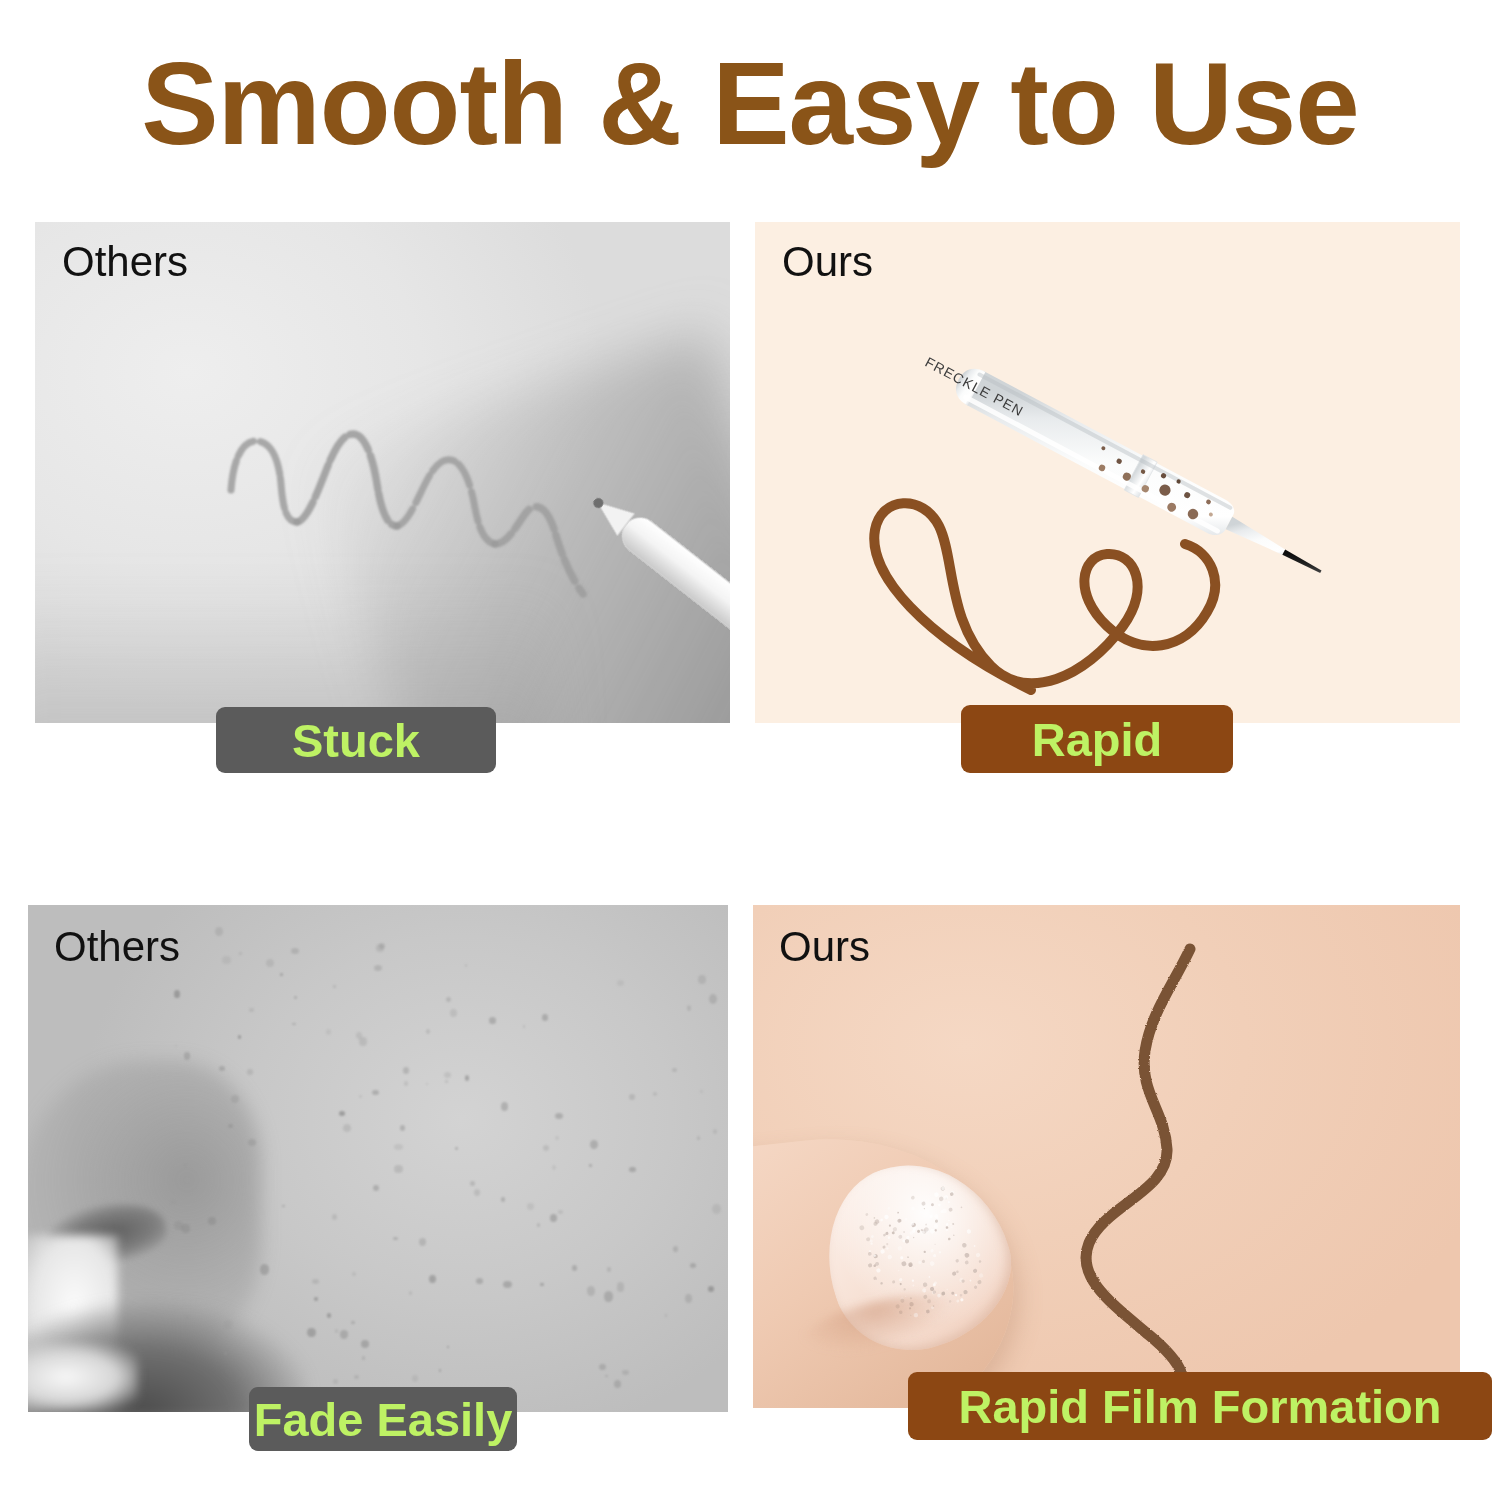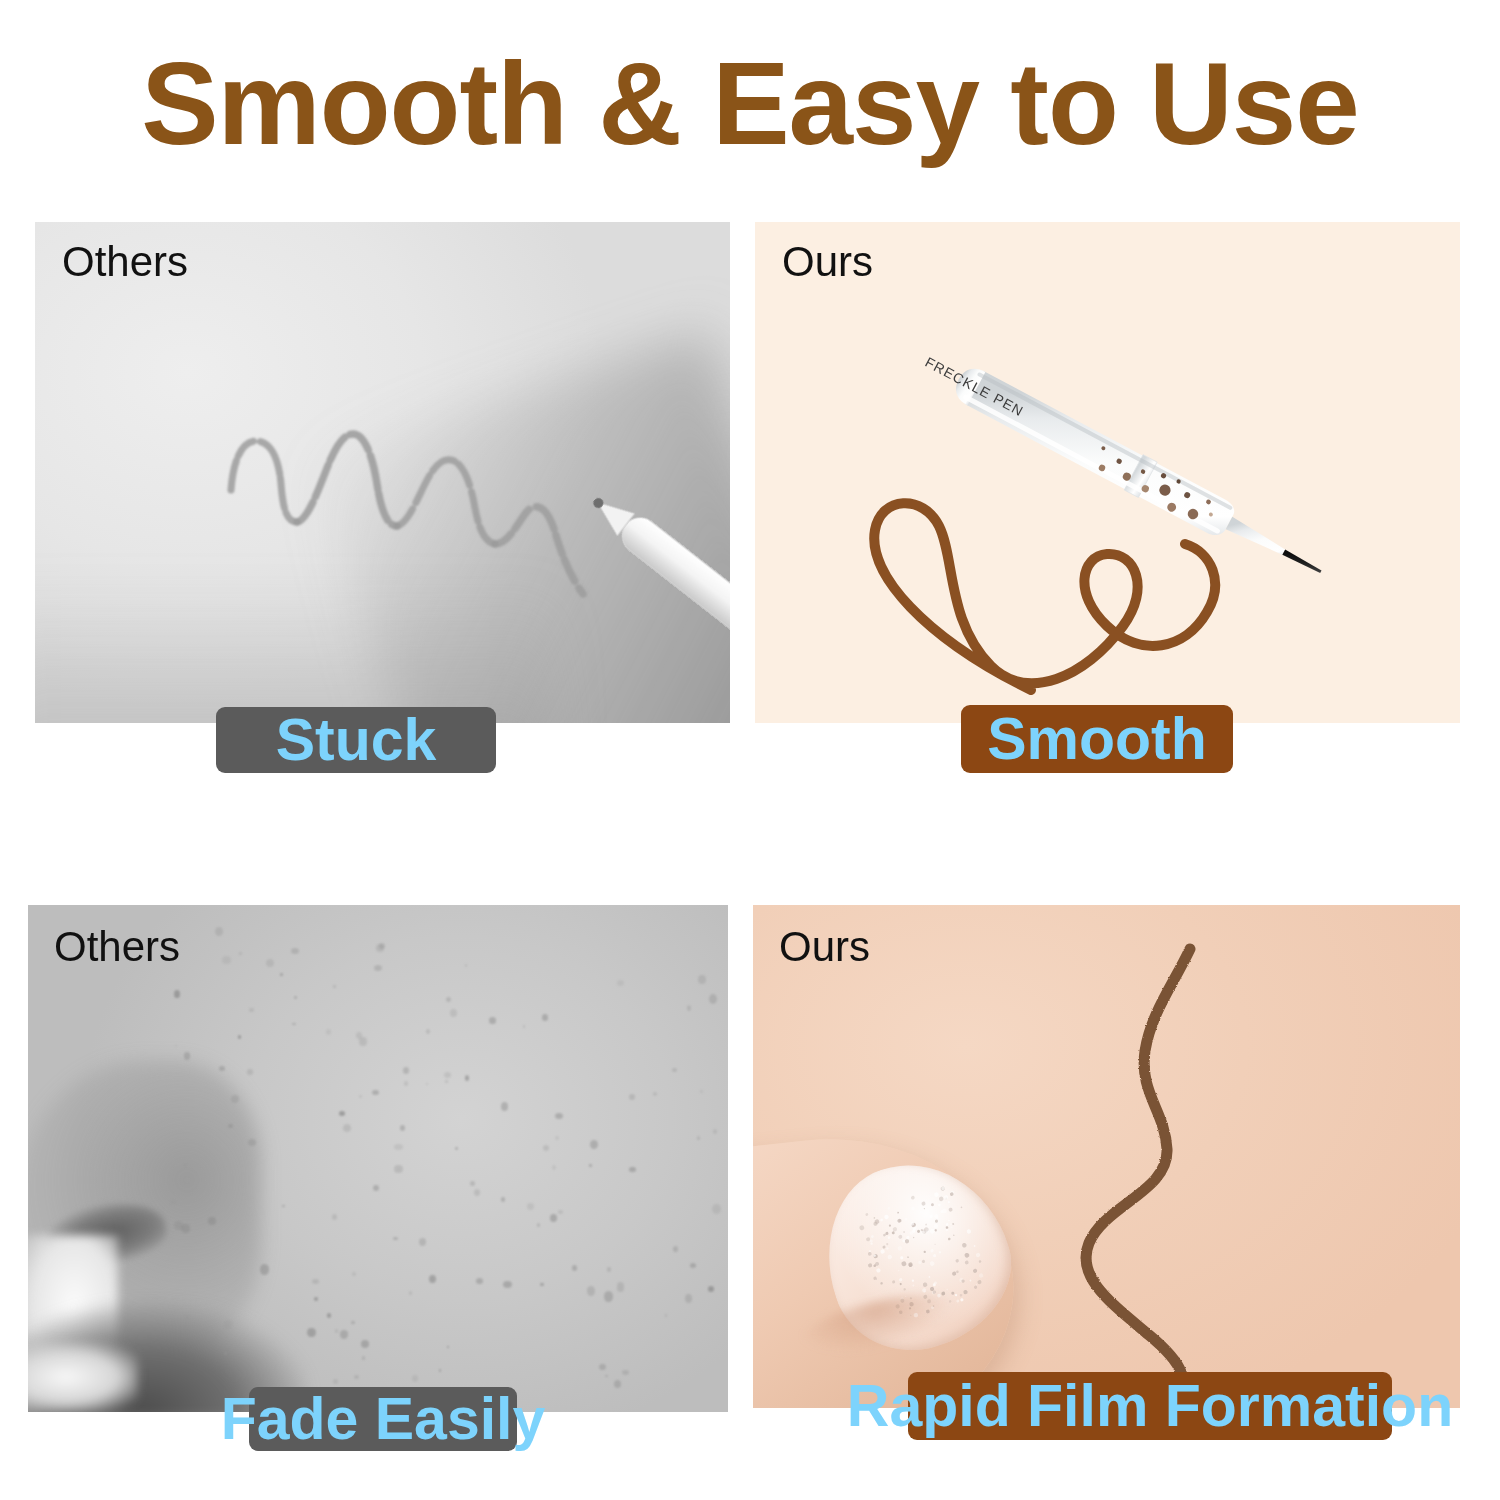--- a/index.html
+++ b/index.html
@@ -56,35 +56,35 @@
   #panel-ours-bot .corner-label,
   #panel-others-bot .corner-label { top: 18px; left: 26px; }
 
   
   .badge {
     position: absolute;
     z-index: 60;
     display: flex;
     align-items: center;
     justify-content: center;
-    color: #7dd3fc;
+    color: #bef264;
     font-weight: bold;
-    font-size: 59px;
+    font-size: 47px;
     line-height: 47px;
     border-radius: 9px;
     white-space: nowrap;
     box-sizing: border-box;
   }
   .badge.gray  { background: #5b5b5b; }
   .badge.brown { background: #8c4713; }
 
   #badge-stuck       { left: 216px; top: 707px;  width: 280px; height: 66px; }
   #badge-smooth      { left: 961px; top: 705px;  width: 272px; height: 68px; }
   #badge-fade        { left: 249px; top: 1375px; width: 268px; height: 64px; margin-top: 12px; }
-  #badge-rapid       { left: 908px; top: 1372px; width: 484px; height: 68px; }
+  #badge-rapid       { left: 908px; top: 1372px; width: 584px; height: 68px; }
 
   
   #panel-others-top .bg {
     position: absolute; inset: 0;
     background:
       radial-gradient(ellipse 520px 420px at 22% 30%, #eeeeee 0%, #e6e6e6 45%, #dcdcdc 80%),
       linear-gradient(120deg, #e9e9e9 0%, #e3e3e3 40%, #d2d2d2 70%, #bdbdbd 100%);
   }
   #panel-others-top .shade-r {
     position: absolute;
@@ -325,21 +325,21 @@
         <circle cx="612" cy="308" r="2.0" fill="#7b5d4a"></circle>
         <circle cx="486" cy="300" r="2.0" fill="#c2a792"></circle>
         <circle cx="530" cy="314" r="2.1" fill="#5f4737"></circle>
       </g>
     </g>
   </svg>
 
   <div class="corner-label">Ours</div>
 </div>
 
-<div class="badge brown" id="badge-smooth">Smooth</div>
+<div class="badge brown" id="badge-smooth">Rapid</div>
 
 <div class="panel" id="panel-others-bot">
   <div class="bg"></div>
   <div class="nose"></div>
   <div class="nostril"></div>
   <div class="highlight"></div>
   <div class="lipline"></div>
   <div class="lipwhite"></div>
 
   <div id="faded-specks">

